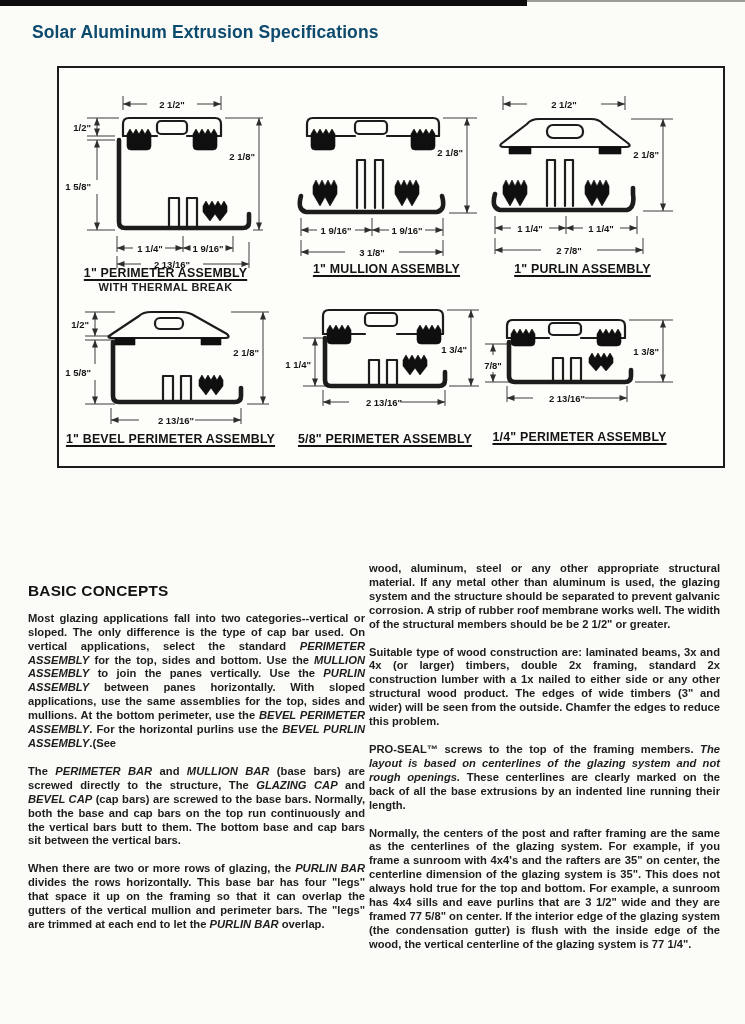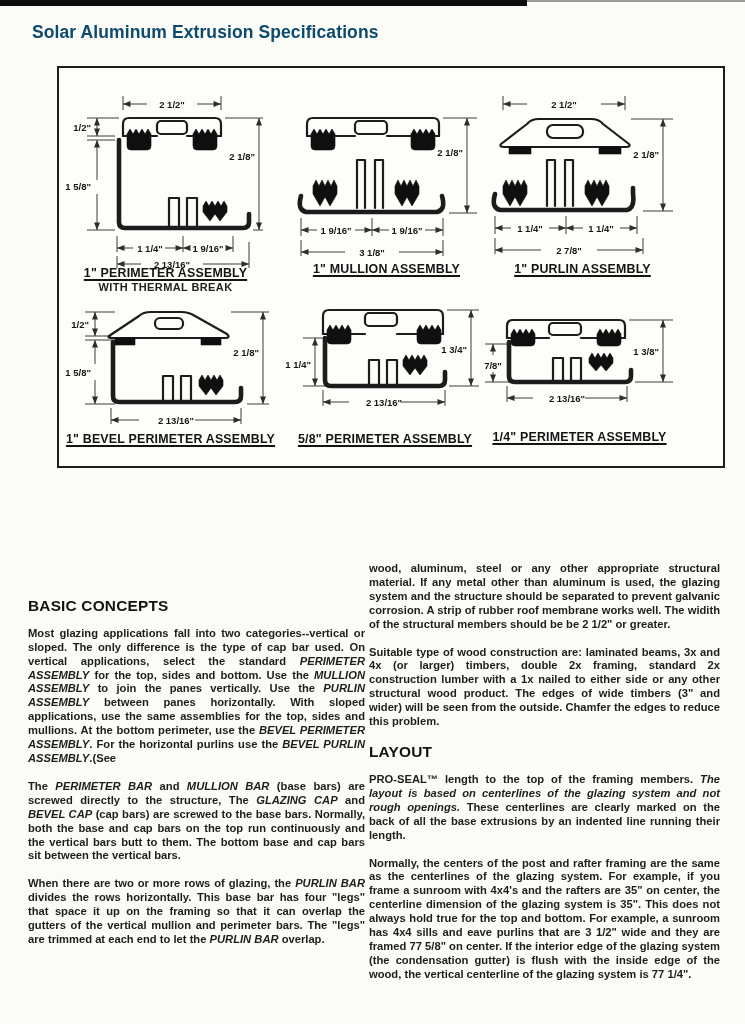--- a/index.html
+++ b/index.html
@@ -279,17 +279,16 @@
 <div class="columns">
   <div class="col left">
     <h2>BASIC CONCEPTS</h2>
     <p><span>Most glazing applications fall into two categories--vertical or sloped. The only difference is the type of cap bar used. On vertical applications, select the standard </span><span style="font-style: italic;">PERIMETER ASSEMBLY</span><span> for the top, sides and bottom. Use the </span><span style="font-style: italic;">MULLION ASSEMBLY</span><span> to join the panes vertically. Use the </span><span style="font-style: italic;">PURLIN ASSEMBLY</span><span> between panes horizontally. With sloped applications, use the same assemblies for the top, sides and mullions. At the bottom perimeter, use the </span><span style="font-style: italic;">BEVEL PERIMETER ASSEMBLY</span><span>. For the horizontal purlins use the </span><span style="font-style: italic;">BEVEL PURLIN ASSEMBLY</span><span>.(See</span></p>
     <p><span>The </span><span style="font-style: italic;">PERIMETER BAR</span><span> and </span><span style="font-style: italic;">MULLION BAR</span><span> (base bars) are screwed directly to the structure, The </span><span style="font-style: italic;">GLAZING CAP</span><span> and </span><span style="font-style: italic;">BEVEL CAP</span><span> (cap bars) are screwed to the base bars. Normally, both the base and cap bars on the top run continuously and the vertical bars butt to them. The bottom base and cap bars sit between the vertical bars.</span></p>
     <p><span>When there are two or more rows of glazing, the </span><span style="font-style: italic;">PURLIN BAR</span><span> divides the rows horizontally. This base bar has four "legs" that space it up on the framing so that it can overlap the gutters of the vertical mullion and perimeter bars. The "legs" are trimmed at each end to let the </span><span style="font-style: italic;">PURLIN BAR</span><span> overlap.</span></p>
   </div>
   <div class="col right">
     <p><span>wood, aluminum, steel or any other appropriate structural material. If any metal other than aluminum is used, the glazing system and the structure should be separated to prevent galvanic corrosion. A strip of rubber roof membrane works well. The widith of the structural members should be be 2 1/2" or greater.</span></p>
     <p><span>Suitable type of wood construction are: laminated beams, 3x and 4x (or larger) timbers, double 2x framing, standard 2x construction lumber with a 1x nailed to either side or any other structural wood product. The edges of wide timbers (3" and wider) will be seen from the outside. Chamfer the edges to reduce this problem.</span></p>
-    <h2 class="mt">LAYOUT</h2>
-    <p><span style="font-weight: bold;">PRO-SEAL™</span><span> length to the top of the framing members. </span><span style="font-style: italic; font-weight: bold;">The layout is based on centerlines of the glazing system and not rough openings.</span><span> These centerlines are clearly marked on the back of all the base extrusions by an indented line running their length.</span></p>
+    <p><span style="font-weight: bold;">PRO-SEAL™</span><span> screws to the top of the framing members. </span><span style="font-style: italic; font-weight: bold;">The layout is based on centerlines of the glazing system and not rough openings.</span><span> These centerlines are clearly marked on the back of all the base extrusions by an indented line running their length.</span></p>
     <p><span>Normally, the centers of the post and rafter framing are the same as the centerlines of the glazing system. For example, if you frame a sunroom with 4x4's and the rafters are 35" on center, the centerline dimension of the glazing system is 35". This does not always hold true for the top and bottom. For example, a sunroom has 4x4 sills and eave purlins that are 3 1/2" wide and they are framed 77 5/8" on center. If the interior edge of the glazing system (the condensation gutter) is flush with the inside edge of the wood, the vertical centerline of the glazing system is 77 1/4".</span></p>
   </div>
 </div>
 
 </body></html>

